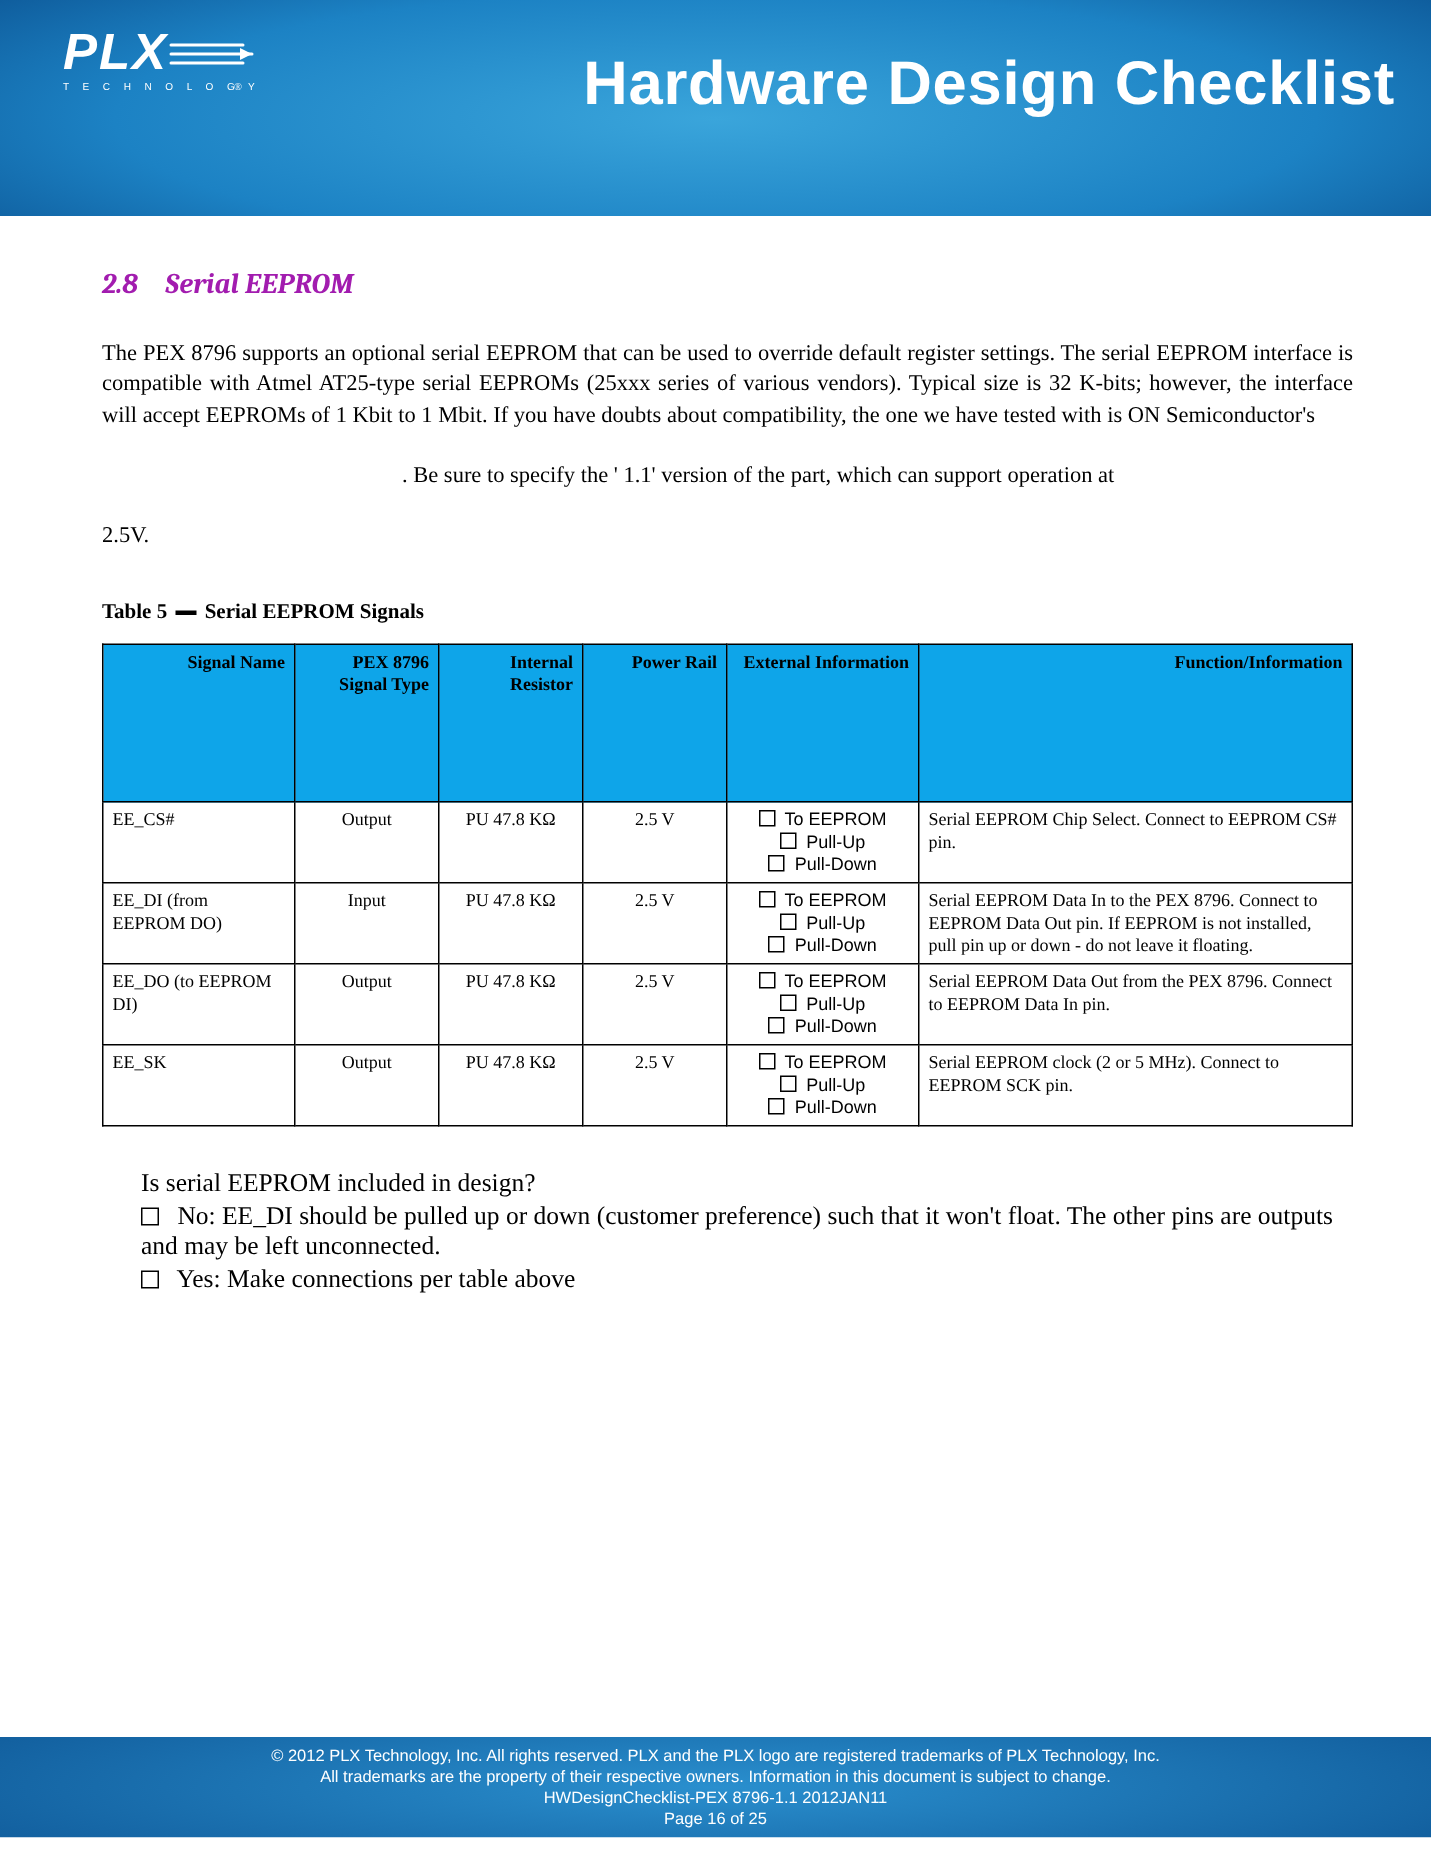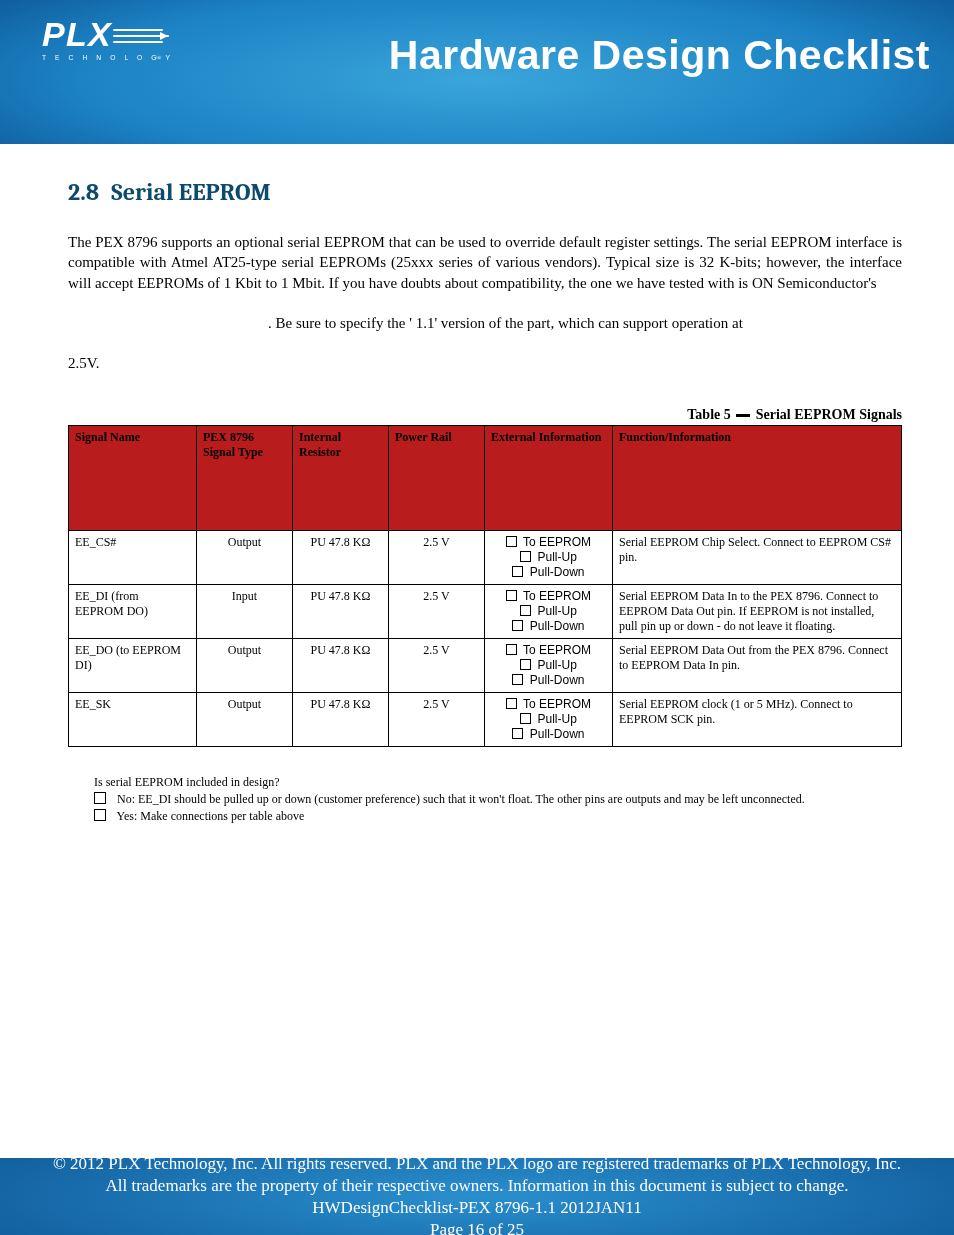--- a/index.html
+++ b/index.html
@@ -45,41 +45,42 @@
   .logo svg { width: 100%; height: 100%; }
 
   
   .page {
     padding: 34px 52px 0 68px;
     min-height: 1014px;        
     box-sizing: border-box;
   }
   .sec-heading {
     font-family: Cambria, "Times New Roman", serif;
-    color: #0c4a6e;
-    font-weight: 700;
-    font-size: 24px;
+    color: #a21caf;
+    font-weight: 700;
+    font-size: 19px;
     margin: 0 0 26px 0;
+    font-style: italic;
   }
   .sec-num  { display: inline-block; width: 38px; }
 
   .intro {
     font-size: 15px;
     line-height: 1.35;
     margin: 0 0 20px 0;
     text-align: justify;
   }
   .intro.indent { margin-left: 200px; text-align: left; }
 
   
   .tbl-caption {
-    text-align: right;
+    text-align: left;
     font-weight: 700;
     font-size: 14px;
-    margin: 34px 0 2px 0;
+    margin: 34px 0 12px 0;
   }
   .tbl-caption .dash {
     display: inline-block;
     width: 14px; height: 3px;
     background: #000;
     vertical-align: middle;
     margin: 0 2px 2px 2px;
   }
 
   
@@ -88,23 +89,23 @@
     border-collapse: collapse;
     font-size: 12px;
   }
   table.signals th,
   table.signals td {
     border: 1px solid #000;
     padding: 4px 6px;
     vertical-align: top;
   }
   table.signals th {
-    background: #b91c1c;
-    font-weight: 700;
-    text-align: left;
+    background: #0ea5e9;
+    font-weight: 700;
+    text-align: right;
     height: 96px;
   }
   .col-sig   { width: 115px; }
   .col-type  { width: 83px;  }
   .col-int   { width: 83px;  }
   .col-rail  { width: 83px;  }
   .col-conn  { width: 115px; text-align: center; }
   .col-func  { text-align: left; }
 
   td.center { text-align: center; }
@@ -118,42 +119,42 @@
     display: inline-block;
     width: 9px; height: 9px;
     border: 1.5px solid #000;
     margin-right: 3px;
     vertical-align: -1px;
   }
 
   
   .post {
     margin: 28px 0 0 26px;
-    font-size: 12px;
+    font-size: 17px;
   }
   .post .box {
     display: inline-block;
     width: 10px; height: 10px;
     border: 1.5px solid #000;
     margin-right: 8px;
     vertical-align: -1px;
   }
   .post p { margin: 2px 0; }
 
   
   .footer {
-    height: 77px;
+    height: 67px;
     background: radial-gradient(ellipse 140% 260% at 50% 50%,
                 #2a8fce 0%,
                 #0a4f8e 55%,
                 #012b5a 85%,
                 #000914 100%);
     color: #fff;
-    font-family: Liberation Serif, serif;
-    font-size: 17px;
+    font-family: Liberation Sans, sans-serif;
+    font-size: 11px;
     text-align: center;
     display: flex;
     flex-direction: column;
     justify-content: center;
     gap: 2px;
   }
 </style>
 </head>
 <body>
 
@@ -246,21 +247,21 @@
         <tr>
           <td>EE_SK</td>
           <td class="center">Output</td>
           <td class="center">PU 47.8 KΩ</td>
           <td class="center">2.5 V</td>
           <td class="center chk">
             <div><span class="box"></span> To EEPROM</div>
             <div><span class="box"></span> Pull-Up</div>
             <div><span class="box"></span> Pull-Down</div>
           </td>
-          <td>Serial EEPROM clock (1 or 5 MHz). Connect to EEPROM SCK pin.</td>
+          <td>Serial EEPROM clock (2 or 5 MHz). Connect to EEPROM SCK pin.</td>
         </tr>
       </tbody>
   </table>
 
   <div class="post">
     <p>Is serial EEPROM included in design?</p>
     <p>
       <span class="box"></span>
       <span>No: EE_DI should be pulled up or down (customer preference) such that it won't float. The other pins are outputs and may be left unconnected.</span>
     </p>

